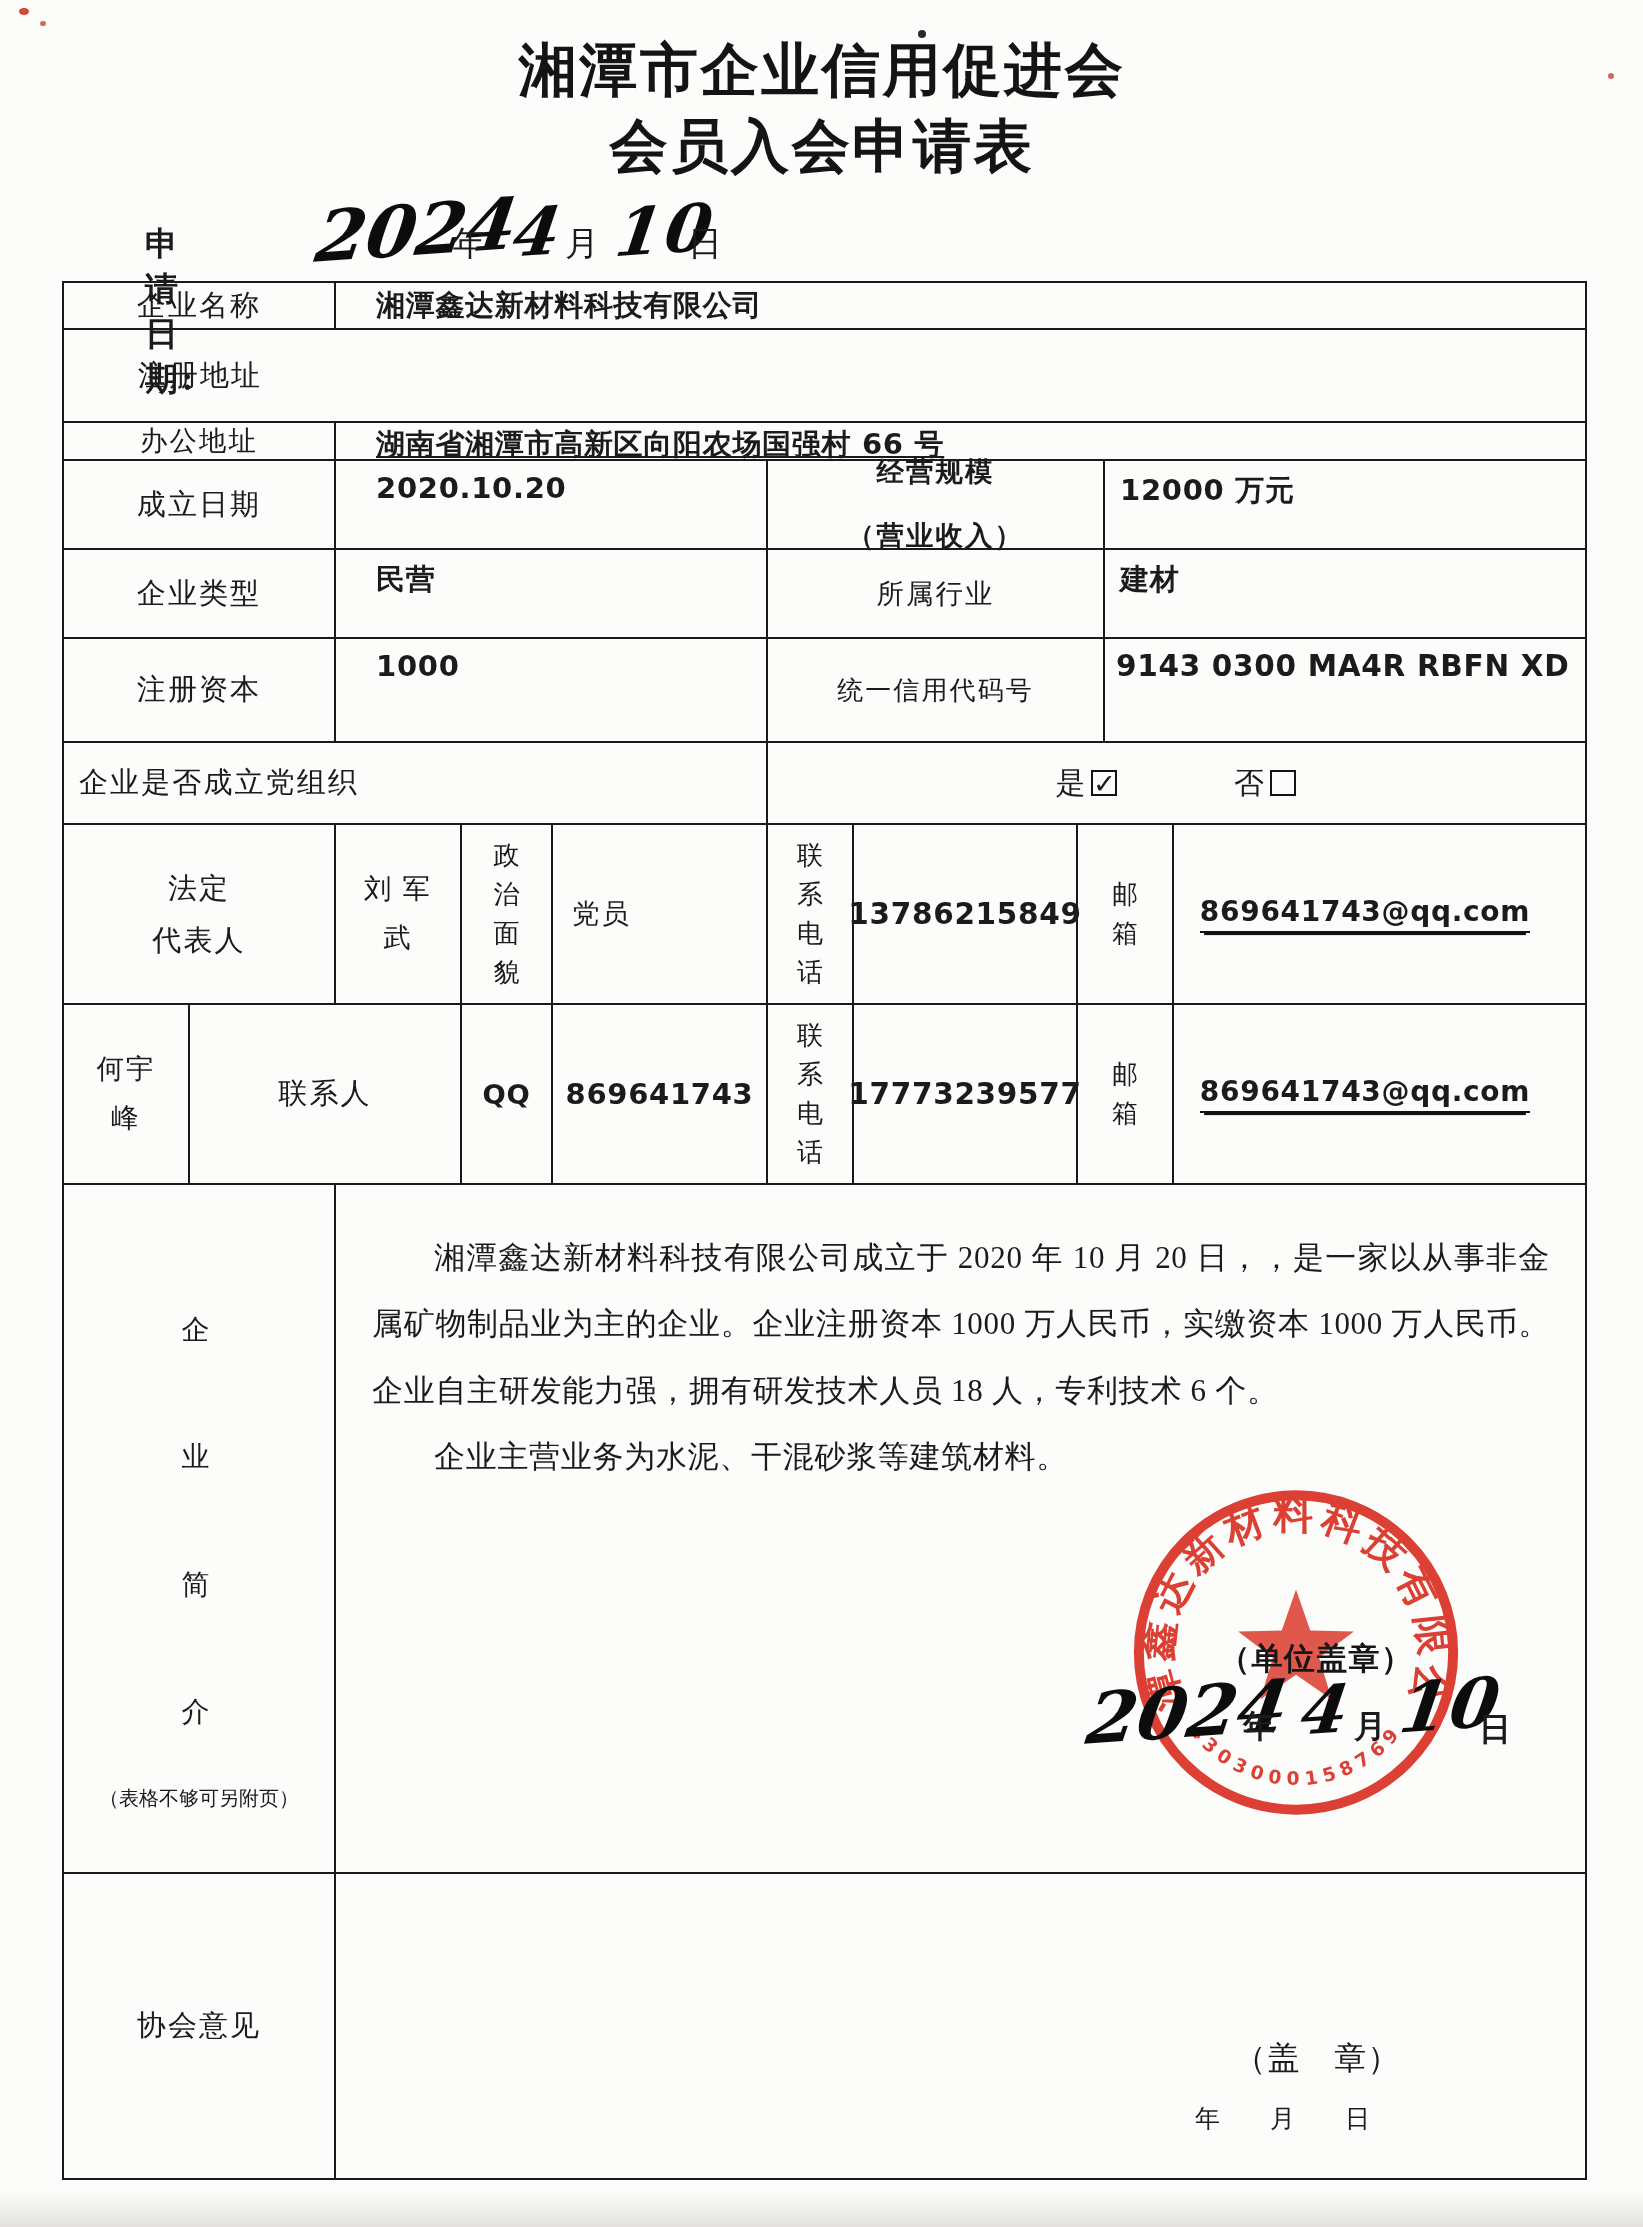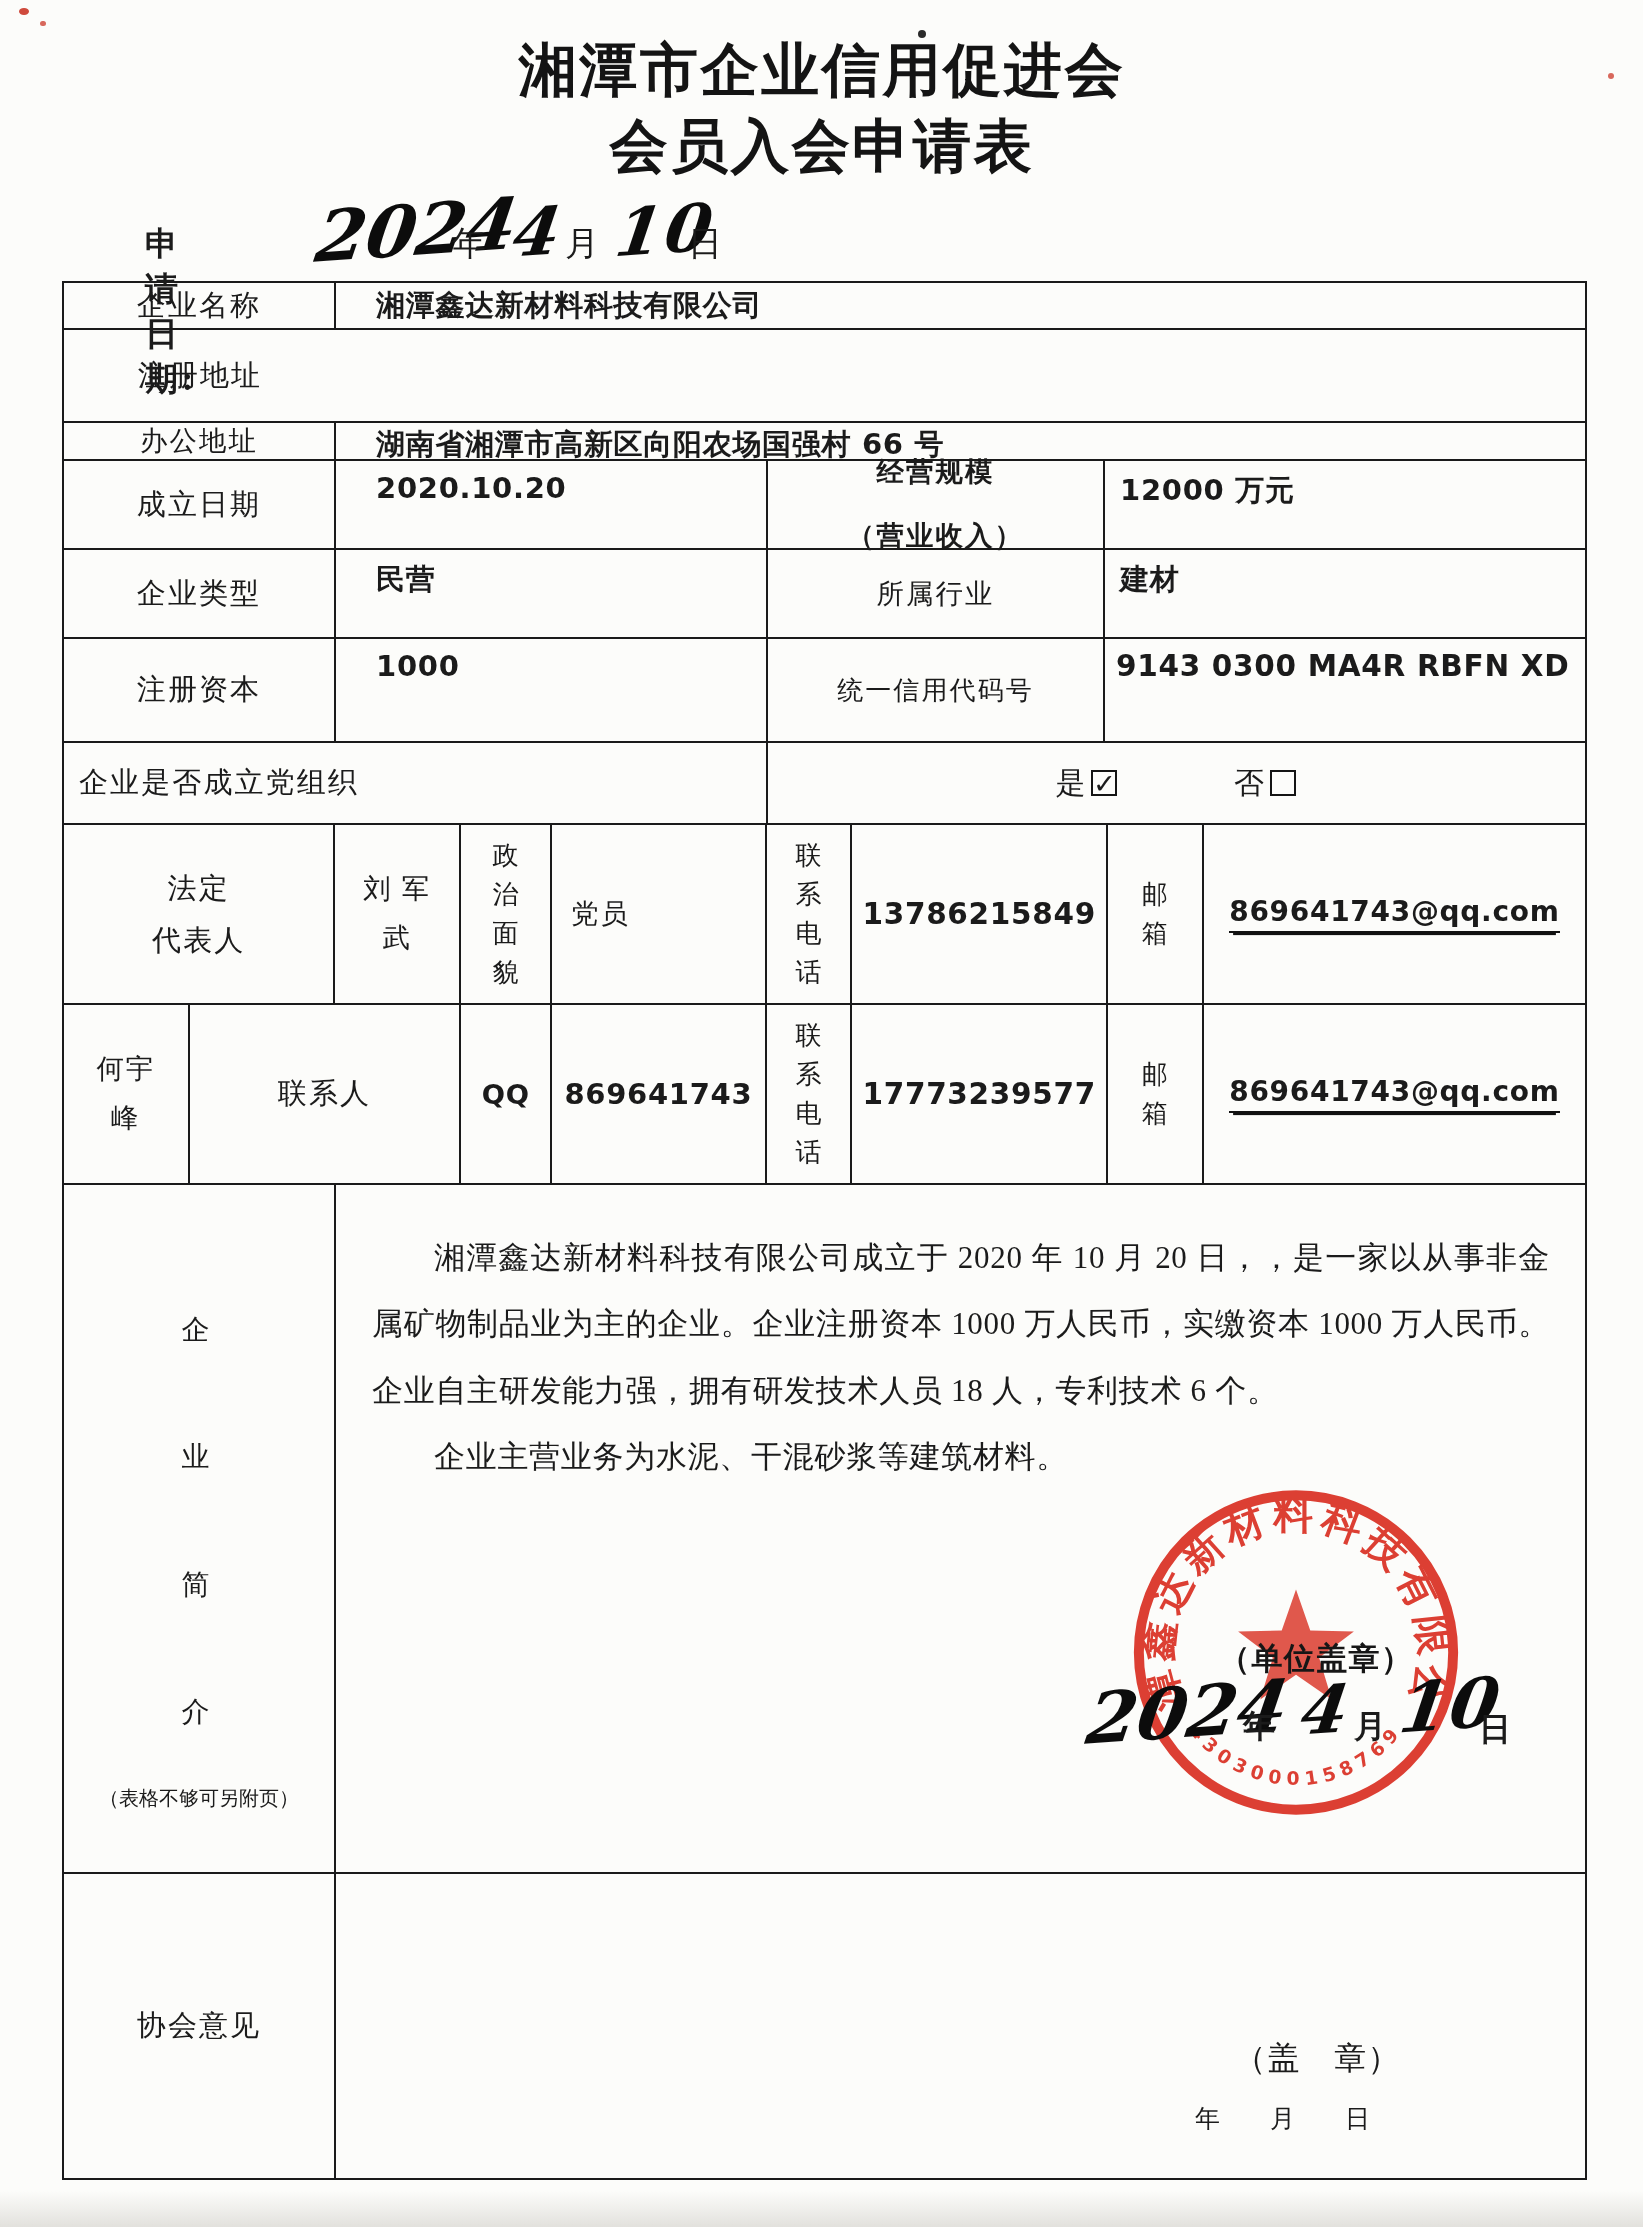--- a/index.html
+++ b/index.html
@@ -43,21 +43,21 @@
   .center { display:flex; align-items:center; justify-content:center; }
   
   .r1{height:47px} .r2{height:93px} .r3{height:38px} .r4{height:89px}
   .r5{height:89px} .r6{height:104px} .r7{height:82px} .r8{height:180px}
   .r9{height:180px} .r10{height:689px} .r11{height:304px}
   
   .cA{width:272px} .cB{width:1247px}
   .c2a{width:432px} .c2b{width:337px} .c2c{width:478px}
   .c7a{width:704px} .c7b{width:815px}
   .n1{width:126px} .n2{width:91px} .n3{width:215px} .n4{width:86px}
-  .n5{width:256px} .n6{width:96px} .n7{width:382px}
+  .n5{width:224px} .n6{width:96px} .n7{width:382px}
   .bottomval { display:flex; align-items:flex-end; padding:0 6.9px 4.1px 40px; }
   .topval { padding-top:9.6px; }
   
   .cbwrap { display:flex; align-items:center; justify-content:center; gap:117px;
     width:100%; font-size:30px; }
   .cbitem { display:flex; align-items:center; gap:5.5px; }
   .cb { display:inline-block; width:26px; height:26px; border:2.7px solid #141414;
     position:relative; font-family:"DejaVu Sans",sans-serif; font-size:27.4px;
     line-height:23px; text-align:center; font-weight:700; }
   
@@ -123,21 +123,21 @@
       </div>
     </div>
 
     <div class="trow r2">
       <div class="td cA lblcell">注册地址</div>
     </div>
 
     <div class="trow r3">
       <div class="td cA lblcell" style="font-size:27.4px;">办公地址</div>
       <div class="td cB valcell center" style="justify-content:flex-start;">
-        <span class="pad" style="padding-top:8px;">湖南省湘潭市高新区向阳农场国强村 66 号</span>
+        <span class="pad" style="padding-top:8px;text-decoration:underline;">湖南省湘潭市高新区向阳农场国强村 66 号</span>
       </div>
     </div>
 
     <div class="trow r4">
       <div class="td cA lblcell">成立日期</div>
       <div class="td c2a valcell topval pad">2020.10.20</div>
       <div class="td c2b lblcell preline" style="font-size:27.4px; line-height:2.3;font-weight:bold;">经营规模
 （营业收入）</div>
       <div class="td c2c valcell topval" style="padding-left:15px;">12000 万元</div>
     </div>

